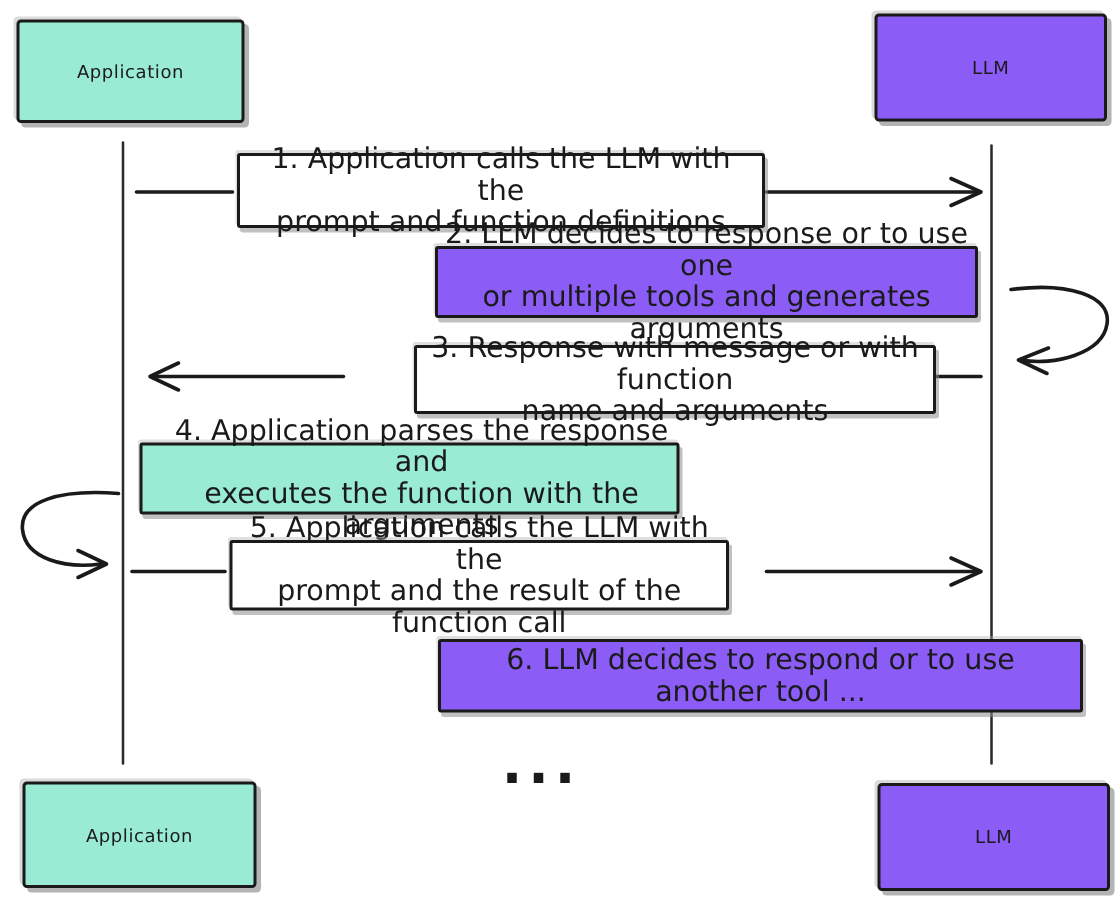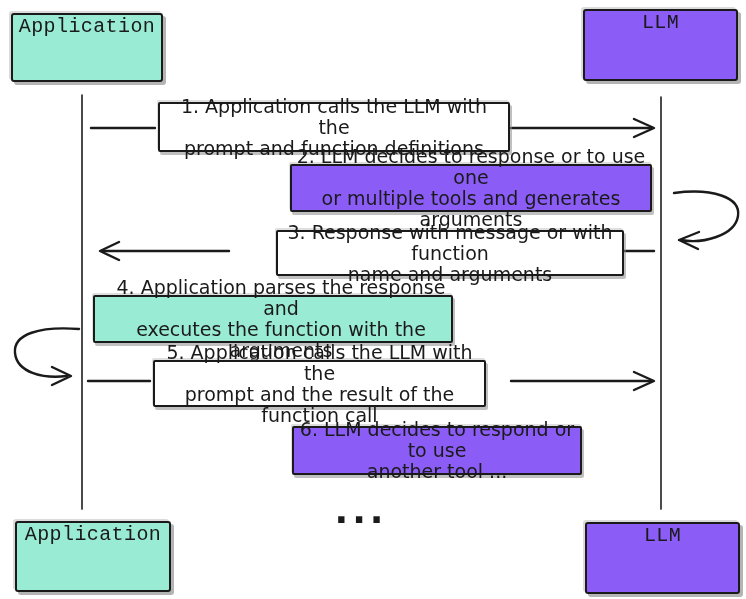--- a/index.html
+++ b/index.html
@@ -7,25 +7,24 @@
     position:relative; width:746px; height:599px; background:#ffffff;
     font-family:"DejaVu Sans", sans-serif; color:#1a1a1a; overflow:hidden;
   }
   .layer { position:absolute; left:0; top:0; width:746px; height:599px; }
   .layer line, .layer path, .layer polyline {
     stroke:#1a1a1a; stroke-width:2.4; fill:none;
     stroke-linecap:round; stroke-linejoin:round;
   }
   .layer .lifeline { stroke-width:1.7; stroke:#2b2b2b; }
   .actor {
-    position:absolute; display:flex; justify-content:center;
+    position:absolute; display:flex; align-items:center; justify-content:center;
     border:2.5px solid #1a1a1a; border-radius:3px;
-    font-size:20px; letter-spacing:0.4px;
+    font-size:12px; letter-spacing:0.4px;
     box-shadow: 3px 3px 0 rgba(130,130,130,0.6), -2px -2px 0 rgba(175,175,175,0.45);
-    font-family: Liberation Mono, monospace;
   }
   .msg {
     position:absolute; display:flex; align-items:center; justify-content:center;
     text-align:center; border:2px solid #1a1a1a; border-radius:2px;
     font-size:19px; line-height:21px; padding:0 4px; box-sizing:border-box;
     box-shadow: 2px 3px 0 rgba(140,140,140,0.55), -1px -2px 0 rgba(175,175,175,0.4);
   }
   .msg-text { white-space:pre-line; }
   .teal  { background:#99ebd4; }
   .blue  { background:#8b5cf6; }
@@ -99,19 +98,19 @@
 name and arguments</span>
   </div>
   <div class="msg teal" style="left:93px; top:295px; width:360px; height:48px;padding-left:20px;">
     <span class="msg-text">4. Application parses the response and
 executes the function with the arguments</span>
   </div>
   <div class="msg white" style="left:153px; top:360px; width:333px; height:47px;">
     <span class="msg-text">5. Application calls the LLM with the
 prompt and the result of the function call</span>
   </div>
-  <div class="msg blue" style="left:292px; top:426px; width:290px; height:49px;">
+  <div class="msg blue" style="left:292px; top:426px; width:430px; height:49px;">
     <span class="msg-text">6. LLM decides to respond or to use
 another tool ...</span>
   </div>
 
   <div class="ellipsis">...</div>
 </div>
 
 </body></html>

